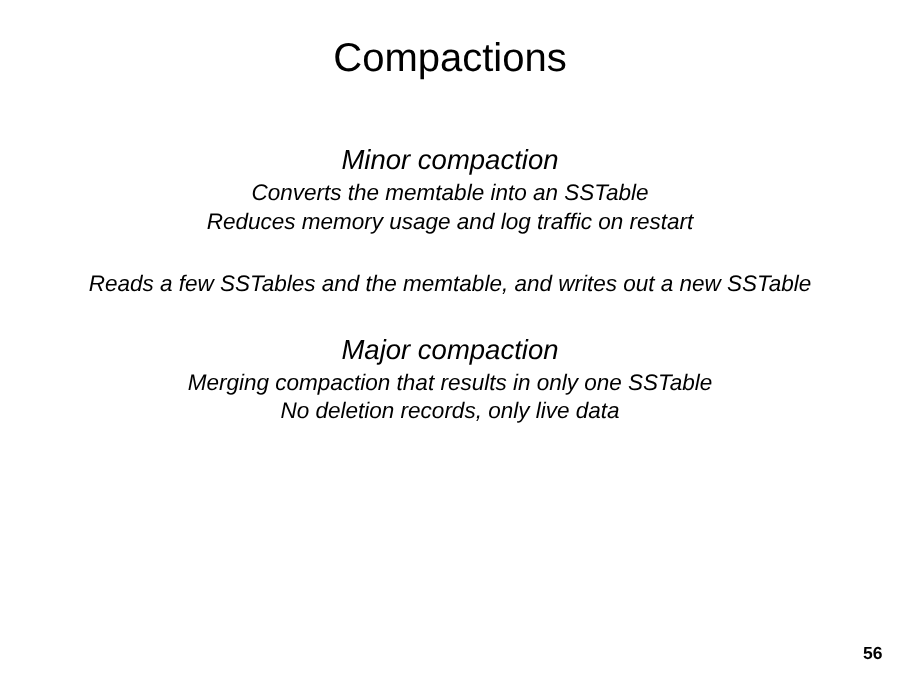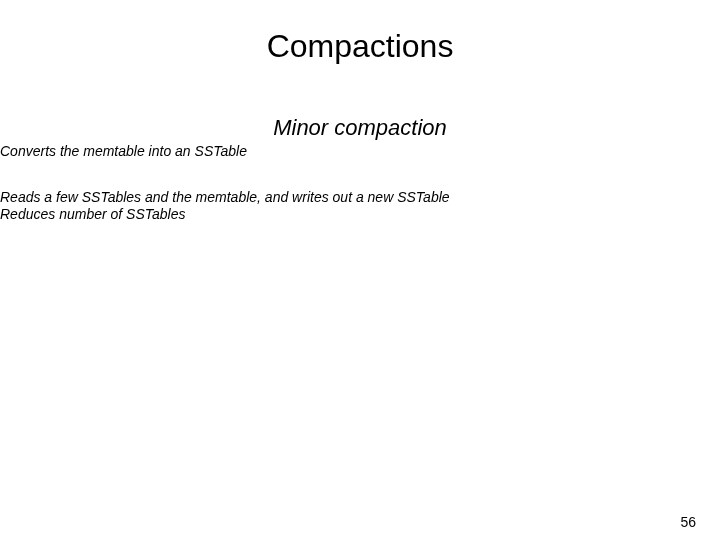--- a/index.html
+++ b/index.html
@@ -24,50 +24,55 @@
     padding-top: 28px;
     padding-bottom: 50px;
   }
   .section-heading {
     text-align: center;
     font-size: 22px;
     margin-top: 0;
     margin-bottom: 2px;
   }
   .body-line {
-    text-align: left;
-    font-size: 14px;
+    text-align: center;
+    font-size: 18px;
     line-height: 1.25;
     margin: 0;
   }
   .section {
     margin-bottom: 28px;
     font-style: italic;
   }
   .page-number {
     position: absolute;
-    right: 24px;
+    right: 14px;
     bottom: 10px;
     font-size: 14px;
-    font-weight: normal;
+    font-weight: bold;
   }
 </style>
 </head>
 <body>
 
 <div class="slide">
 
   <div class="title">Compactions</div>
 
   <div class="section">
     <div class="section-heading">Minor compaction</div>
     <div class="body-line">Converts the memtable into an SSTable</div>
+    <div class="body-line">Reduces memory usage and log traffic on restart</div>
   </div>
 
   <div class="section">
     <div class="body-line">Reads a few SSTables and the memtable, and writes out a new SSTable</div>
-    <div class="body-line">Reduces number of SSTables</div>
   </div>
 
+  <div class="section">
+    <div class="section-heading">Major compaction</div>
+    <div class="body-line">Merging compaction that results in only one SSTable</div>
+    <div class="body-line">No deletion records, only live data</div>
+  </div>
 
   <div class="page-number">56</div>
 
 </div>
 
 </body></html>

